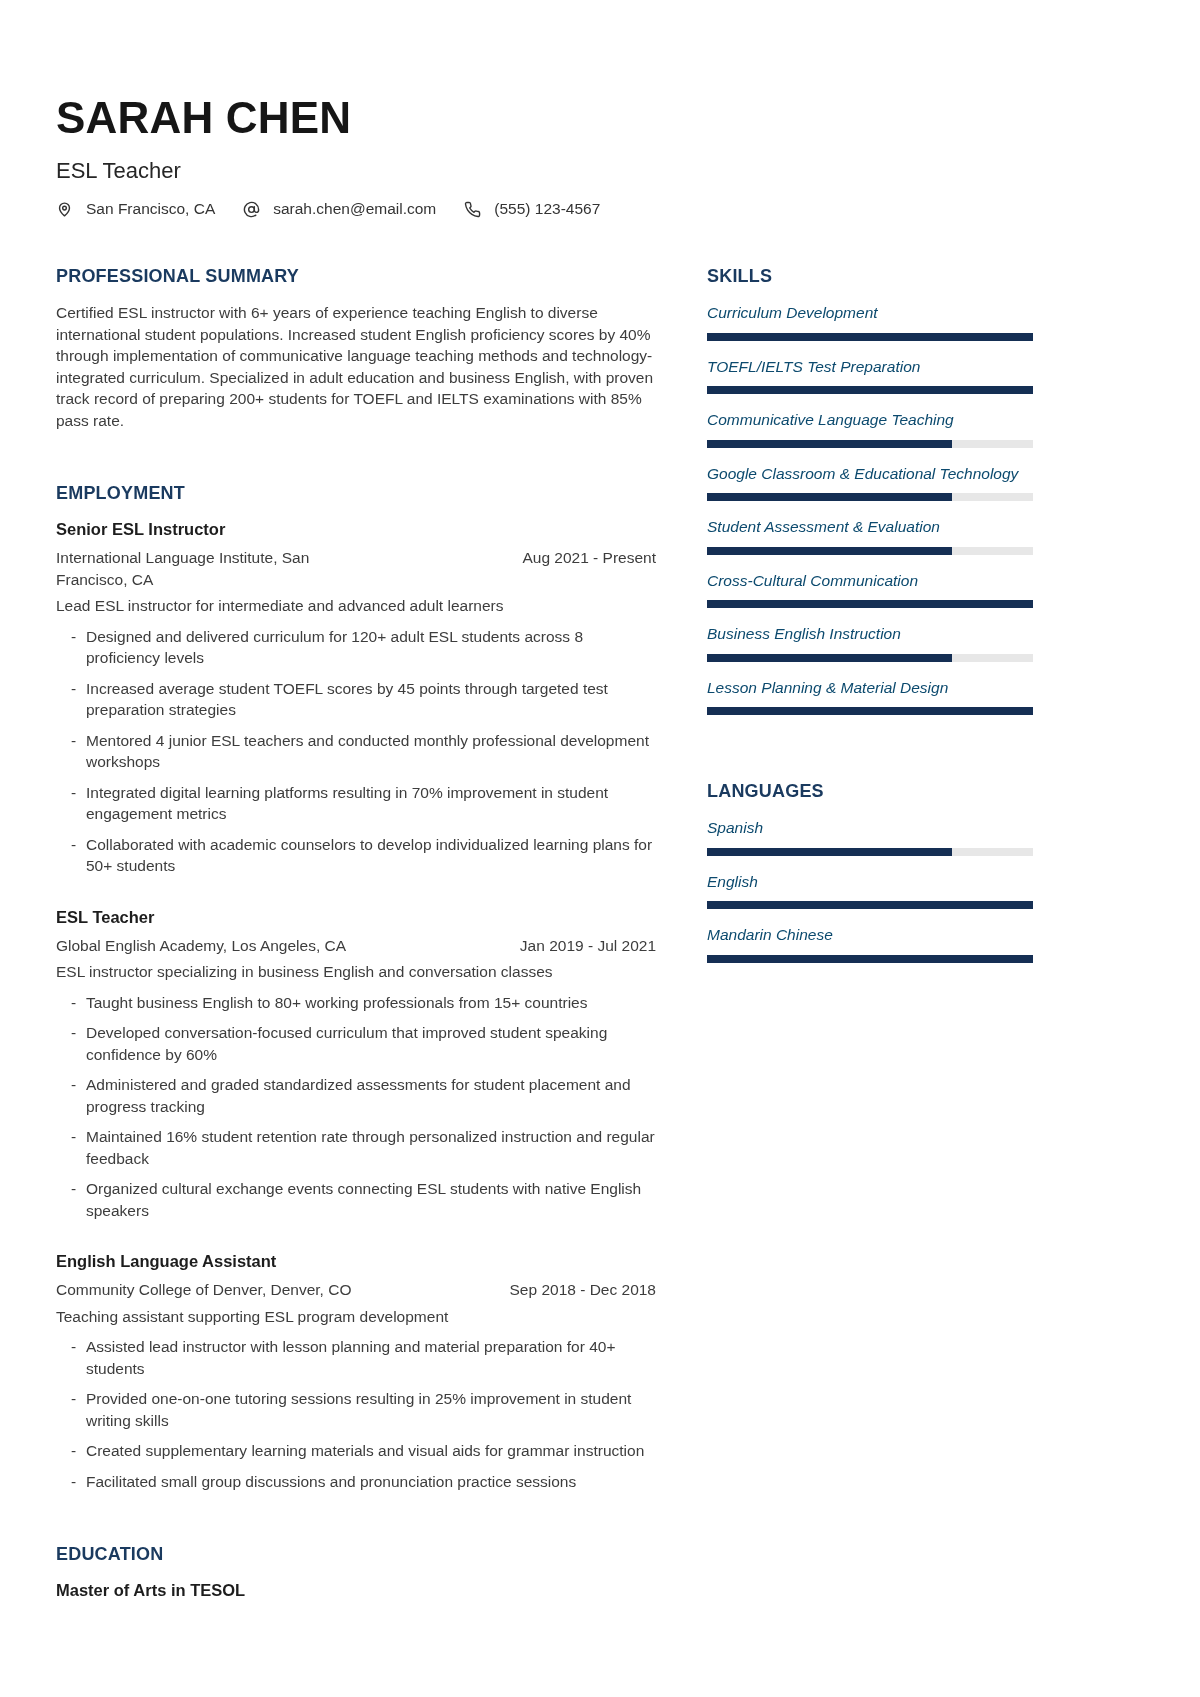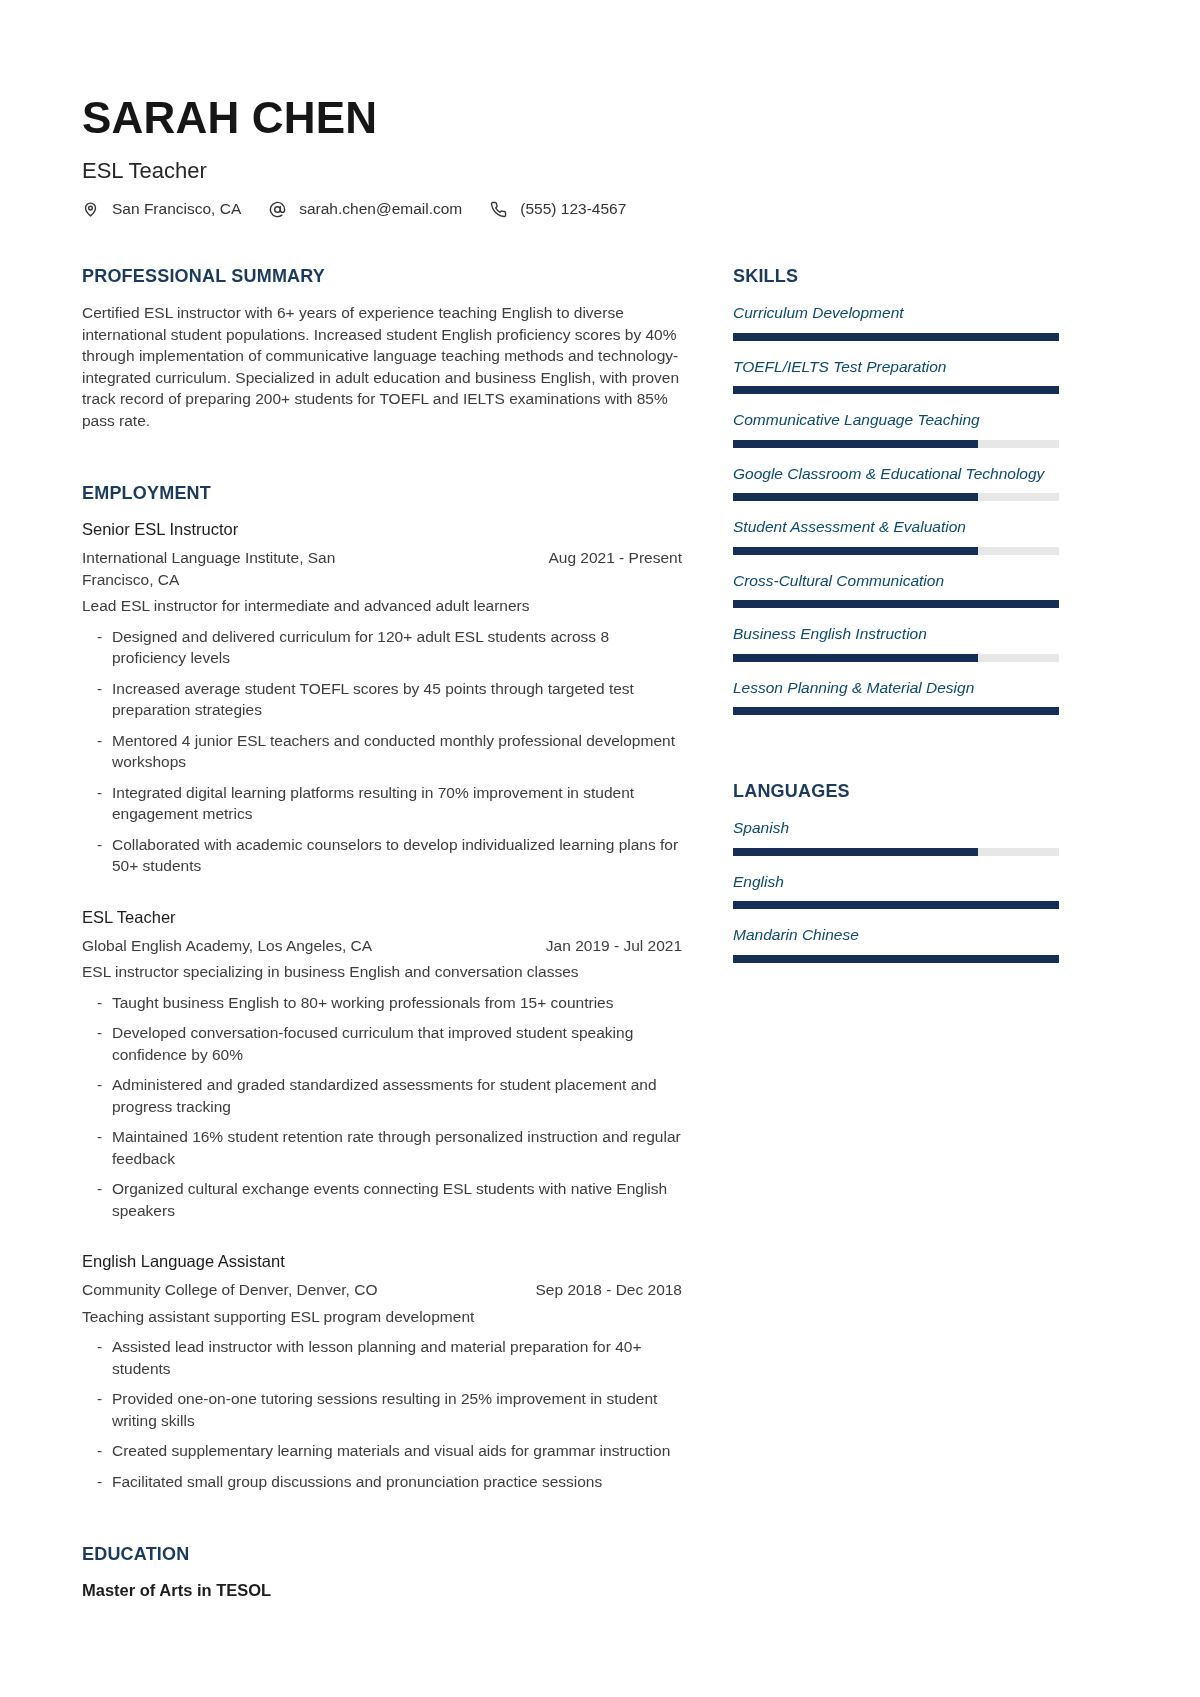--- a/index.html
+++ b/index.html
@@ -5,21 +5,21 @@
   * { box-sizing: border-box; }
   html, body { margin: 0; padding: 0; background: #ffffff; }
   body { font-family: "Liberation Sans", "DejaVu Sans", sans-serif; }
 
   .page {
     position: relative;
     width: 1200px;
     height: 1697px;
     margin: 0 auto;
     background: #ffffff;
-    padding: 96px 87px 0 82px;
+    padding: 96px 87px 0 56px;
     overflow: hidden;
     color: var(--body-text, #3d3d3d);
   }
 
   
   h1.name {
     margin: 0;
     font-size: 44px;
     line-height: 44px;
     font-weight: 700;
@@ -65,21 +65,21 @@
     line-height: 21.5px;
     color: var(--body-text, #3d3d3d);
   }
 
   
   .job + .job { margin-top: 30px; }
   .job h3 {
     margin: 0;
     font-size: 16.5px;
     line-height: 21px;
-    font-weight: 400;
+    font-weight: 700;
     color: #1d1d1d;
   }
   .job-meta {
     display: flex;
     justify-content: space-between;
     align-items: flex-start;
     margin-top: 7px;
     font-size: 15.5px;
     line-height: 21.5px;
   }

